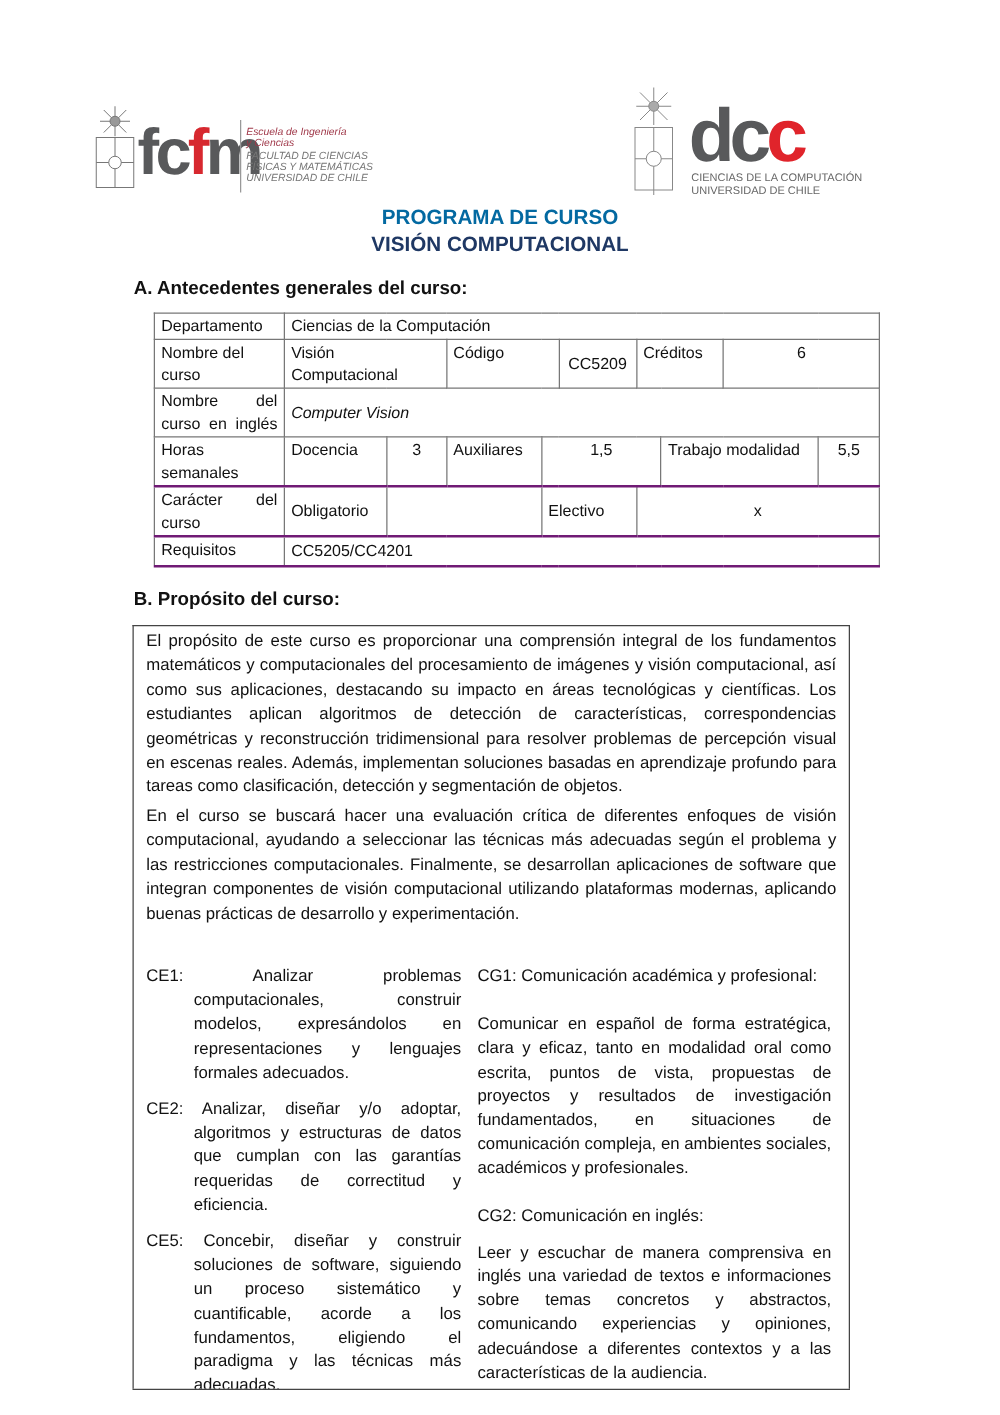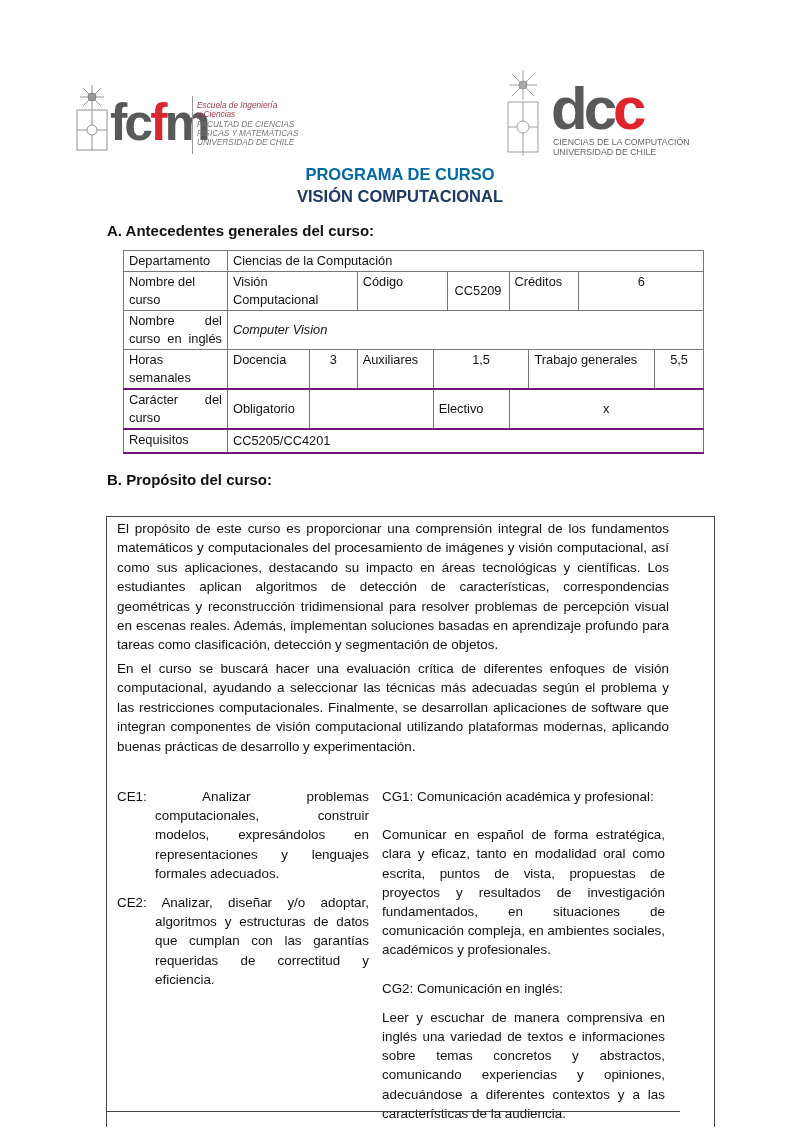--- a/index.html
+++ b/index.html
@@ -29,22 +29,22 @@
   
   table.info { position:absolute; left:106px; top:250px; width:581px; border-collapse:collapse;
                font-size:12.8px;margin-left:17px; }
   table.info td { border:1px solid #777; padding:1px 5px; vertical-align:top; line-height:18px; }
   table.info tr.heavy td { border-bottom:2px solid #701a75; }
   td.center { text-align:center; }
   td.vmid { vertical-align:middle !important; }
   .just2 { text-align:justify; text-align-last:justify; }
 
   
-  .purpose { position:absolute; left:106px; top:516px; width:572px; height:610px;
-             border:1px solid #444; border-bottom:none; overflow:hidden;padding-left:35px; }
+  .purpose { position:absolute; left:106px; top:500px; width:572px; height:610px;
+             border:1px solid #444; border-bottom:none; overflow:hidden; }
   .ptext { position:absolute; left:10px; width:552px; font-size:13.4px; line-height:19.4px;
            text-align:justify; }
   .col { position:absolute; font-size:13.4px; line-height:19.2px; text-align:justify; }
   .ce { padding-left:38px; text-indent:-38px; margin-bottom:10px; }
   .bottom-line { position:absolute; left:106px; top:1111px; width:574px; height:1px; background:#444; }
 </style>
 </head>
 <body>
 
 <svg class="crest" style="left:74px;top:84px" width="36" height="68" viewBox="0 0 36 68">
@@ -123,21 +123,21 @@
   <tr style="height:38px">
     <td class="just2">Nombre del curso en inglés</td>
     <td colspan="9" class="vmid" style="font-style:italic">Computer Vision</td>
   </tr>
   <tr class="heavy" style="height:38px">
     <td>Horas semanales</td>
     <td>Docencia</td>
     <td class="center">3</td>
     <td>Auxiliares</td>
     <td colspan="3" class="center">1,5</td>
-    <td colspan="2">Trabajo generales</td>
+    <td colspan="2">Trabajo modalidad</td>
     <td class="center">5,5</td>
   </tr>
   <tr class="heavy" style="height:38px">
     <td class="just2">Carácter del curso</td>
     <td class="vmid">Obligatorio</td>
     <td colspan="2" class="center vmid"></td>
     <td colspan="2" class="vmid">Electivo</td>
     <td colspan="4" class="center vmid">x</td>
   </tr>
   <tr class="heavy" style="height:24px">
@@ -149,20 +149,21 @@
 
 <div class="section" style="top:471px">B. Propósito del curso:</div>
 
 <div class="purpose">
   <div class="ptext" style="top:2px">El propósito de este curso es proporcionar una comprensión integral de los fundamentos matemáticos y computacionales del procesamiento de imágenes y visión computacional, así como sus aplicaciones, destacando su impacto en áreas tecnológicas y científicas. Los estudiantes aplican algoritmos de detección de características, correspondencias geométricas y reconstrucción tridimensional para resolver problemas de percepción visual en escenas reales. Además, implementan soluciones basadas en aprendizaje profundo para tareas como clasificación, detección y segmentación de objetos.</div>
   <div class="ptext" style="top:142px">En el curso se buscará hacer una evaluación crítica de diferentes enfoques de visión computacional, ayudando a seleccionar las técnicas más adecuadas según el problema y las restricciones computacionales. Finalmente, se desarrollan aplicaciones de software que integran componentes de visión computacional utilizando plataformas modernas, aplicando buenas prácticas de desarrollo y experimentación.</div>
 
   <div class="col" style="left:10px;top:270px;width:252px">
     <div class="ce"><span>CE1:</span> <span>Analizar problemas computacionales, construir modelos, expresándolos en representaciones y lenguajes formales adecuados.</span></div>
     <div class="ce"><span>CE2:</span> <span>Analizar, diseñar y/o adoptar, algoritmos y estructuras de datos que cumplan con las garantías requeridas de correctitud y eficiencia.</span></div>
+    <div class="ce"><span>CE5:</span> <span>Concebir, diseñar y construir soluciones de software, siguiendo un proceso sistemático y cuantificable, acorde a los fundamentos, eligiendo el paradigma y las técnicas más adecuadas.</span></div>
 
   </div>
 
   <div class="col" style="left:275px;top:270px;width:283px">
     <div>CG1: Comunicación académica y profesional:</div>
     <div style="margin-top:19px">Comunicar en español de forma estratégica, clara y eficaz, tanto en modalidad oral como escrita, puntos de vista, propuestas de proyectos y resultados de investigación fundamentados, en situaciones de comunicación compleja, en ambientes sociales, académicos y profesionales.</div>
     <div style="margin-top:19px">CG2: Comunicación en inglés:</div>
     <div style="margin-top:10px">Leer y escuchar de manera comprensiva en inglés una variedad de textos e informaciones sobre temas concretos y abstractos, comunicando experiencias y opiniones, adecuándose a diferentes contextos y a las características de la audiencia.</div>
   </div>
 </div>

